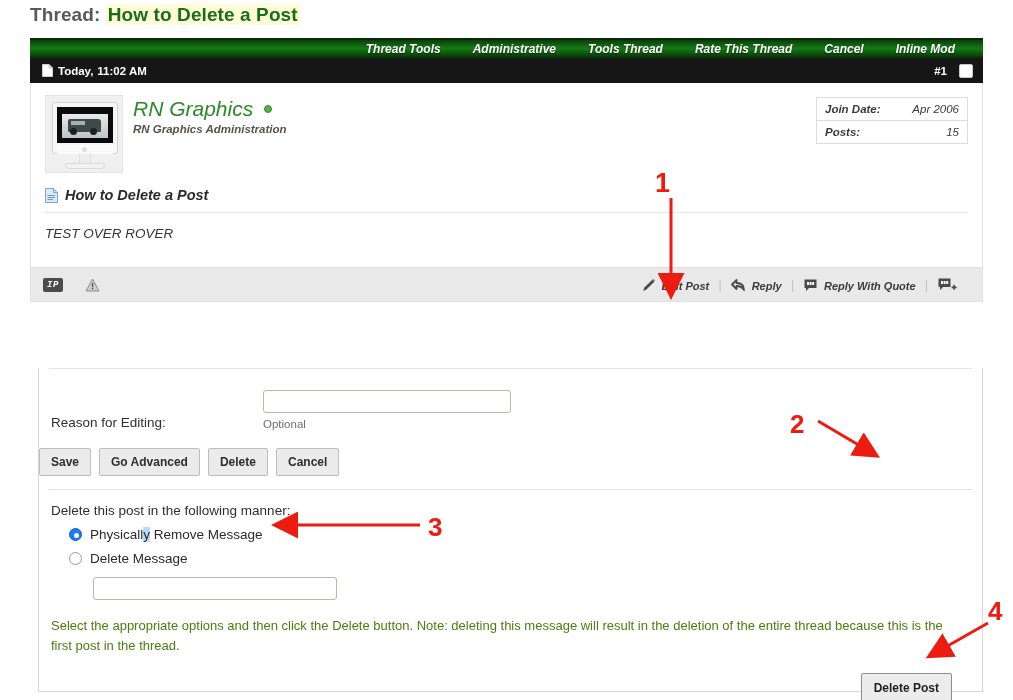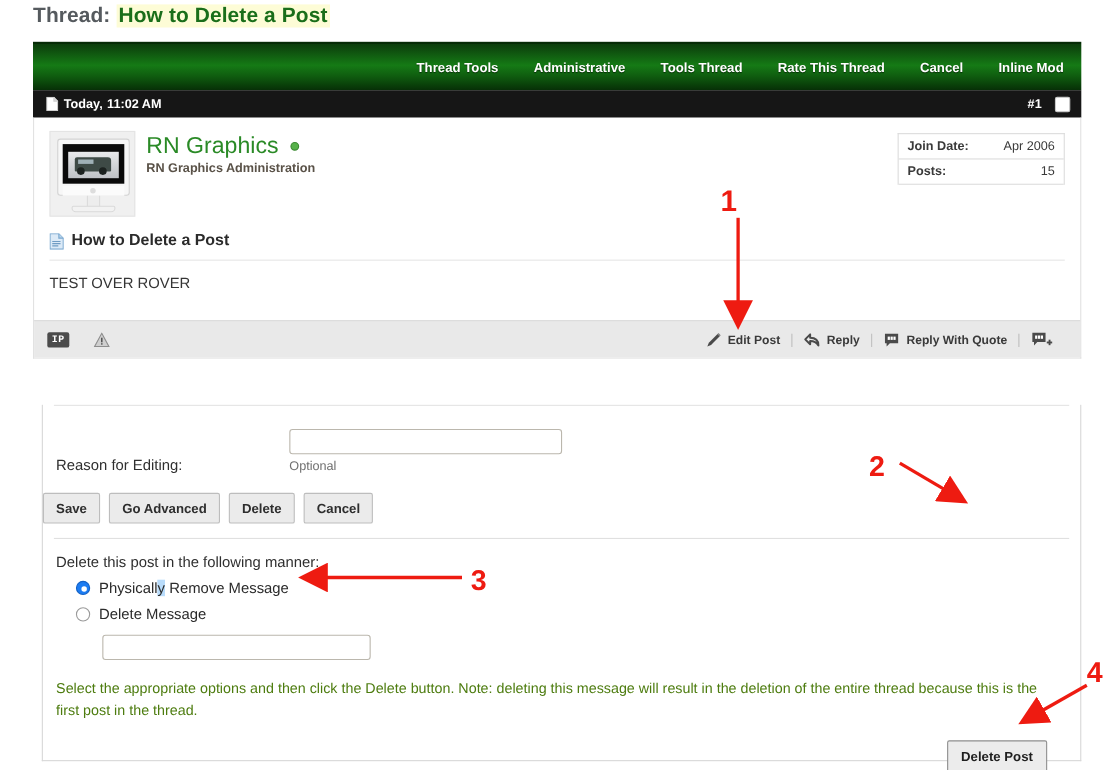--- a/index.html
+++ b/index.html
@@ -22,27 +22,28 @@
     color: #1a6e1a; background: #fdfcd6; padding: 0 2px;
   }
 
   
   .post-wrap {
     position: absolute; left: 30px; top: 38px;
     width: 953px;
     background: #fff;
   }
   .navbar {
-    height: 44px;
+    height: 20px;
     background: #0d3f0d;
     background: linear-gradient(to bottom,
         #0b3d0b 0%, #0e4c0e 12%, #157a15 46%, #0f5c0f 70%, #062f06 100%);
     border-top: 2px solid #062b06;
     display: flex; align-items: center; justify-content: flex-end;
-    padding-right: 8px;
+    padding-right: 20px;
+    font-style: italic;
   }
   .navbar .nav-item {
     color: #ffffff; font-size: 12px; font-weight: bold;
     padding: 0 16px; white-space: nowrap; cursor: pointer;
     text-shadow: 0 1px 1px rgba(0,0,0,.55);
   }
   .navbar .nav-item:last-child { padding-right: 8px; }
 
   .postbar {
     height: 25px; background: #161616;
@@ -52,21 +53,21 @@
   }
   .postbar .doc-ico { margin-right: 5px; display: inline-flex; }
   .postbar .ptime { margin-left: 4px; font-weight: bold; }
   .postbar .spacer { flex: 1; }
   .postbar .pnum { margin-right: 12px; font-weight: bold; }
   .postbar .pcheck {
     width: 14px; height: 14px; background: #fff;
     border: 1px solid #c9c9c9; border-radius: 2px; cursor: pointer;
   }
 
-  .post-body { border: 1px solid #e2e2e2; border-top: none; background: #fff; }
+  .post-body { border: 1px solid #e2e2e2; border-top: none; background: #fff; font-style: italic; }
 
   .userrow { display: flex; padding: 12px 14px 4px 14px; min-height: 88px; }
   .avatar-box { width: 78px; margin-right: 10px; }
   .avatar-frame {
     width: 78px; height: 78px; background: #f0f0f0;
     border: 1px solid #e4e4e4; position: relative; overflow: hidden;
   }
   .imac-body {
     position: absolute; left: 6px; top: 6px; width: 66px; height: 52px;
     background: #f7f7f7; border: 1px solid #d3d3d3; border-radius: 3px;

